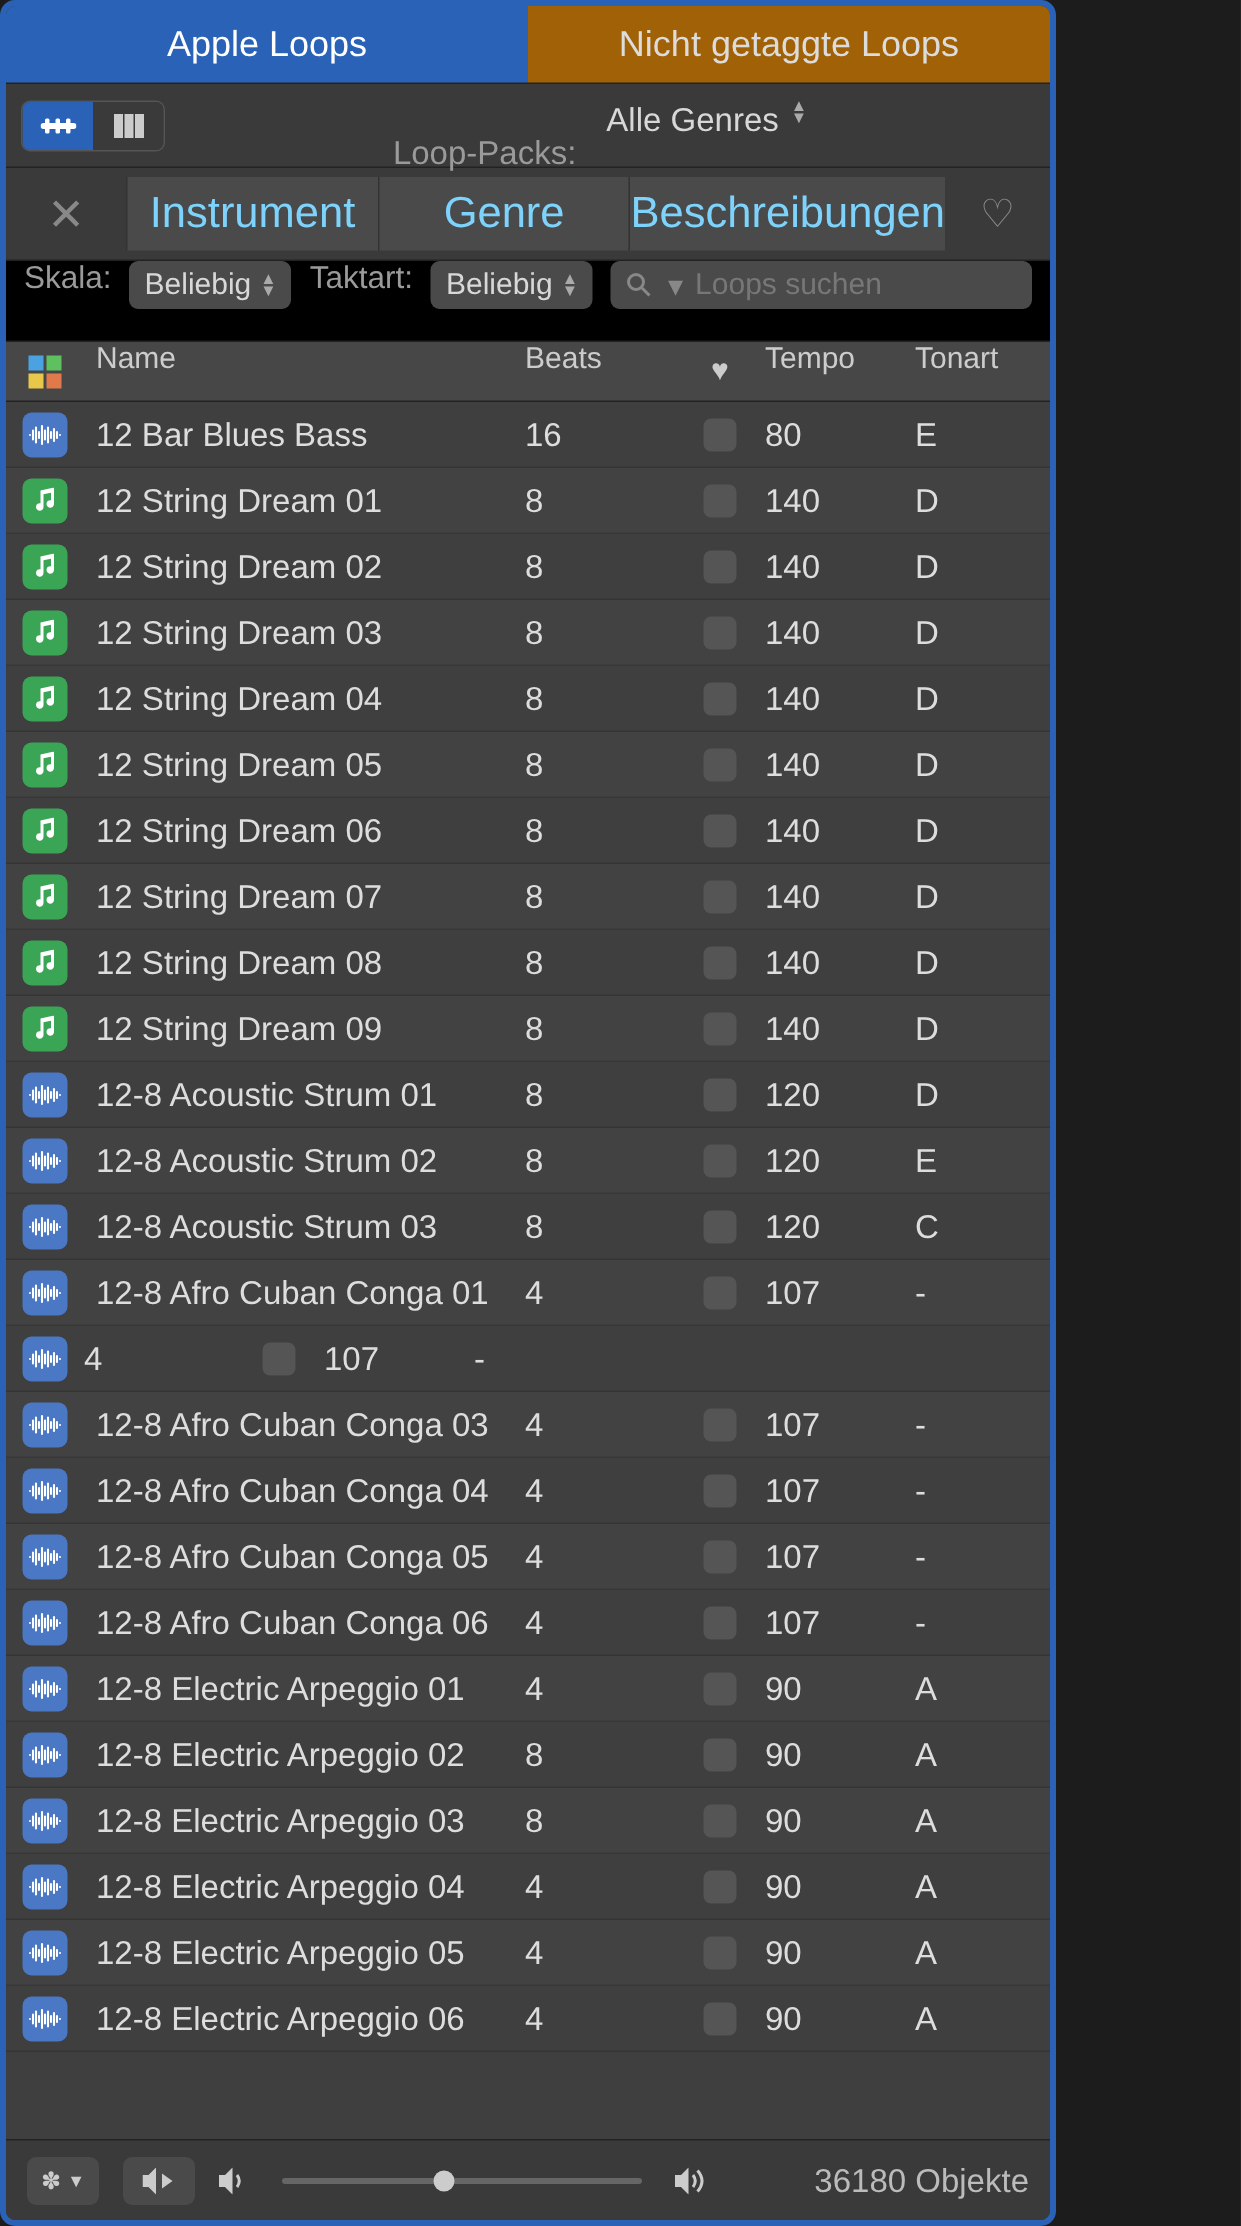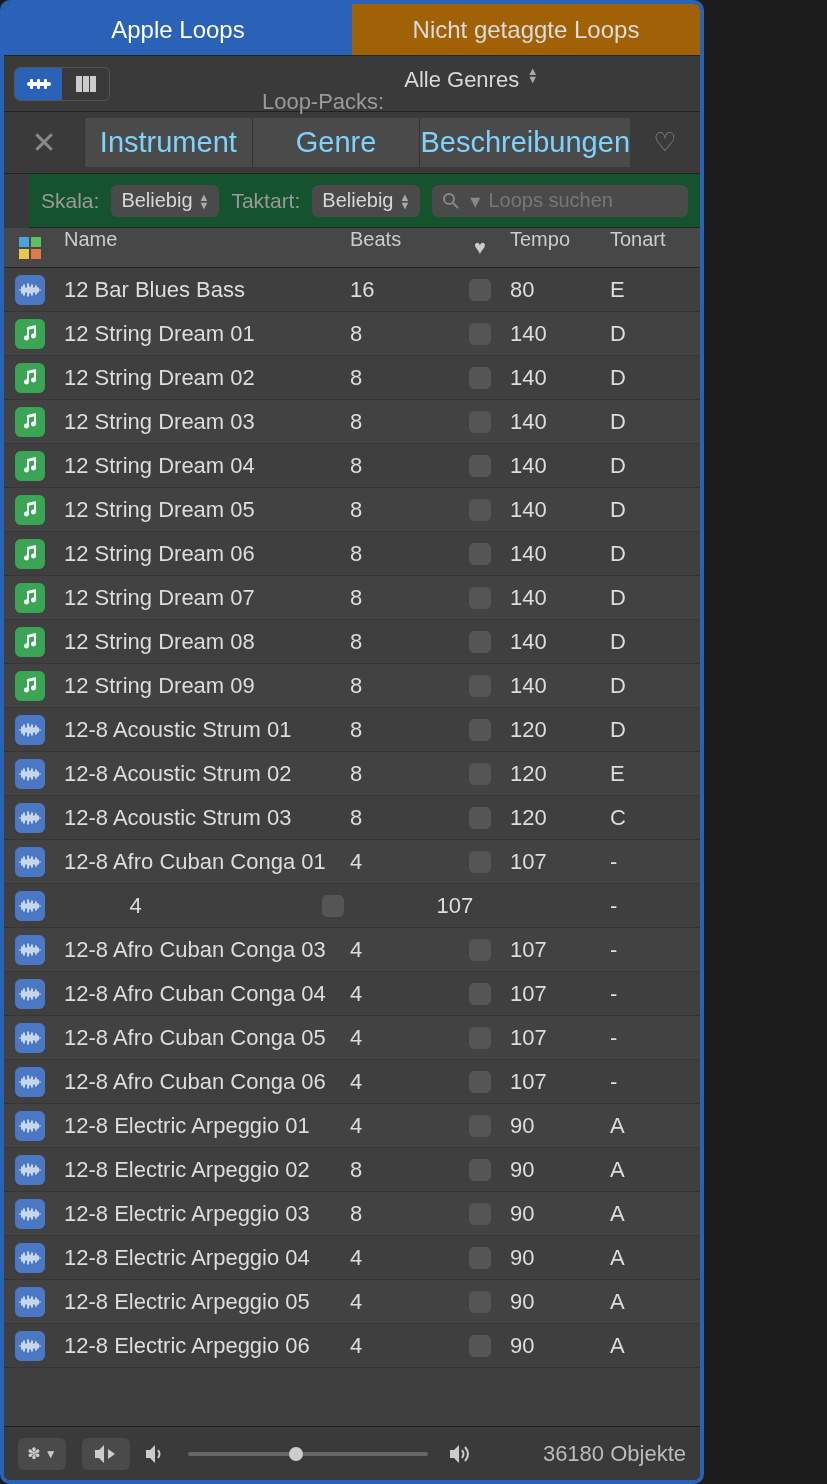--- a/index.html
+++ b/index.html
@@ -54,22 +54,22 @@
   }
   .cat-btn:first-of-type { border-radius: 6px 0 0 6px; }
   .cat-btn:last-of-type { border-radius: 0 6px 6px 0; margin-right: 6px; }
   .cat-fav {
     width: 70px; display:flex; align-items:center; justify-content:center;
     color:#888; font-size: 26px; cursor:pointer;
   }
 
   
   .filter-row {
-    height: 54px; display:flex; align-items:center; padding: 0 12px; gap: 12px;
-    border-bottom: 1px solid #222; background: #14532d; margin-left: 25px;
+    height: 54px; display:flex; padding: 0 12px; gap: 12px;
+    border-bottom: 1px solid #222; background: #000000;
   }
   .flabel { color:#9a9a9a; font-size: 21px; }
   .fselect {
     background:#4a4a4a; border-radius:6px; height: 32px; padding: 0 10px;
     display:flex; align-items:center; gap:6px; color:#d8d8d8; font-size:20px;
     cursor:pointer;
   }
   .search-box {
     flex:1; background:#4a4a4a; border-radius:6px; height:32px; display:flex;
     align-items:center; padding: 0 10px; color:#777; font-size:20px;
@@ -85,21 +85,21 @@
   .col-name { flex: 1; padding-left: 8px; }
   .col-beats { width: 100px; }
   .col-fav { width: 60px; display:flex; align-items:center; justify-content:center; }
   .col-tempo { width: 100px; }
   .col-key { width: 90px; }
 
   
   .tbody { flex: 1; overflow-y: auto; background:#3f3f3f; }
   .trow {
     height: 44px; display:flex; align-items:center; font-size: 22px; color:#ddd;
-    border-bottom: 1px solid rgba(0,0,0,0.15); cursor:pointer;justify-content:space-between;
+    border-bottom: 1px solid rgba(0,0,0,0.15); cursor:pointer;
   }
   .trow:nth-child(even){ background:#424242; }
   .loop-icon {
     width: 30px; height: 30px; border-radius:6px; display:flex; align-items:center;
     justify-content:center;
   }
   .loop-icon.audio { background:#4a78c4; }
   .loop-icon.midi  { background:#3aa655; }
   .fav-check {
     width: 22px; height:22px; border-radius:5px; background:#555;

